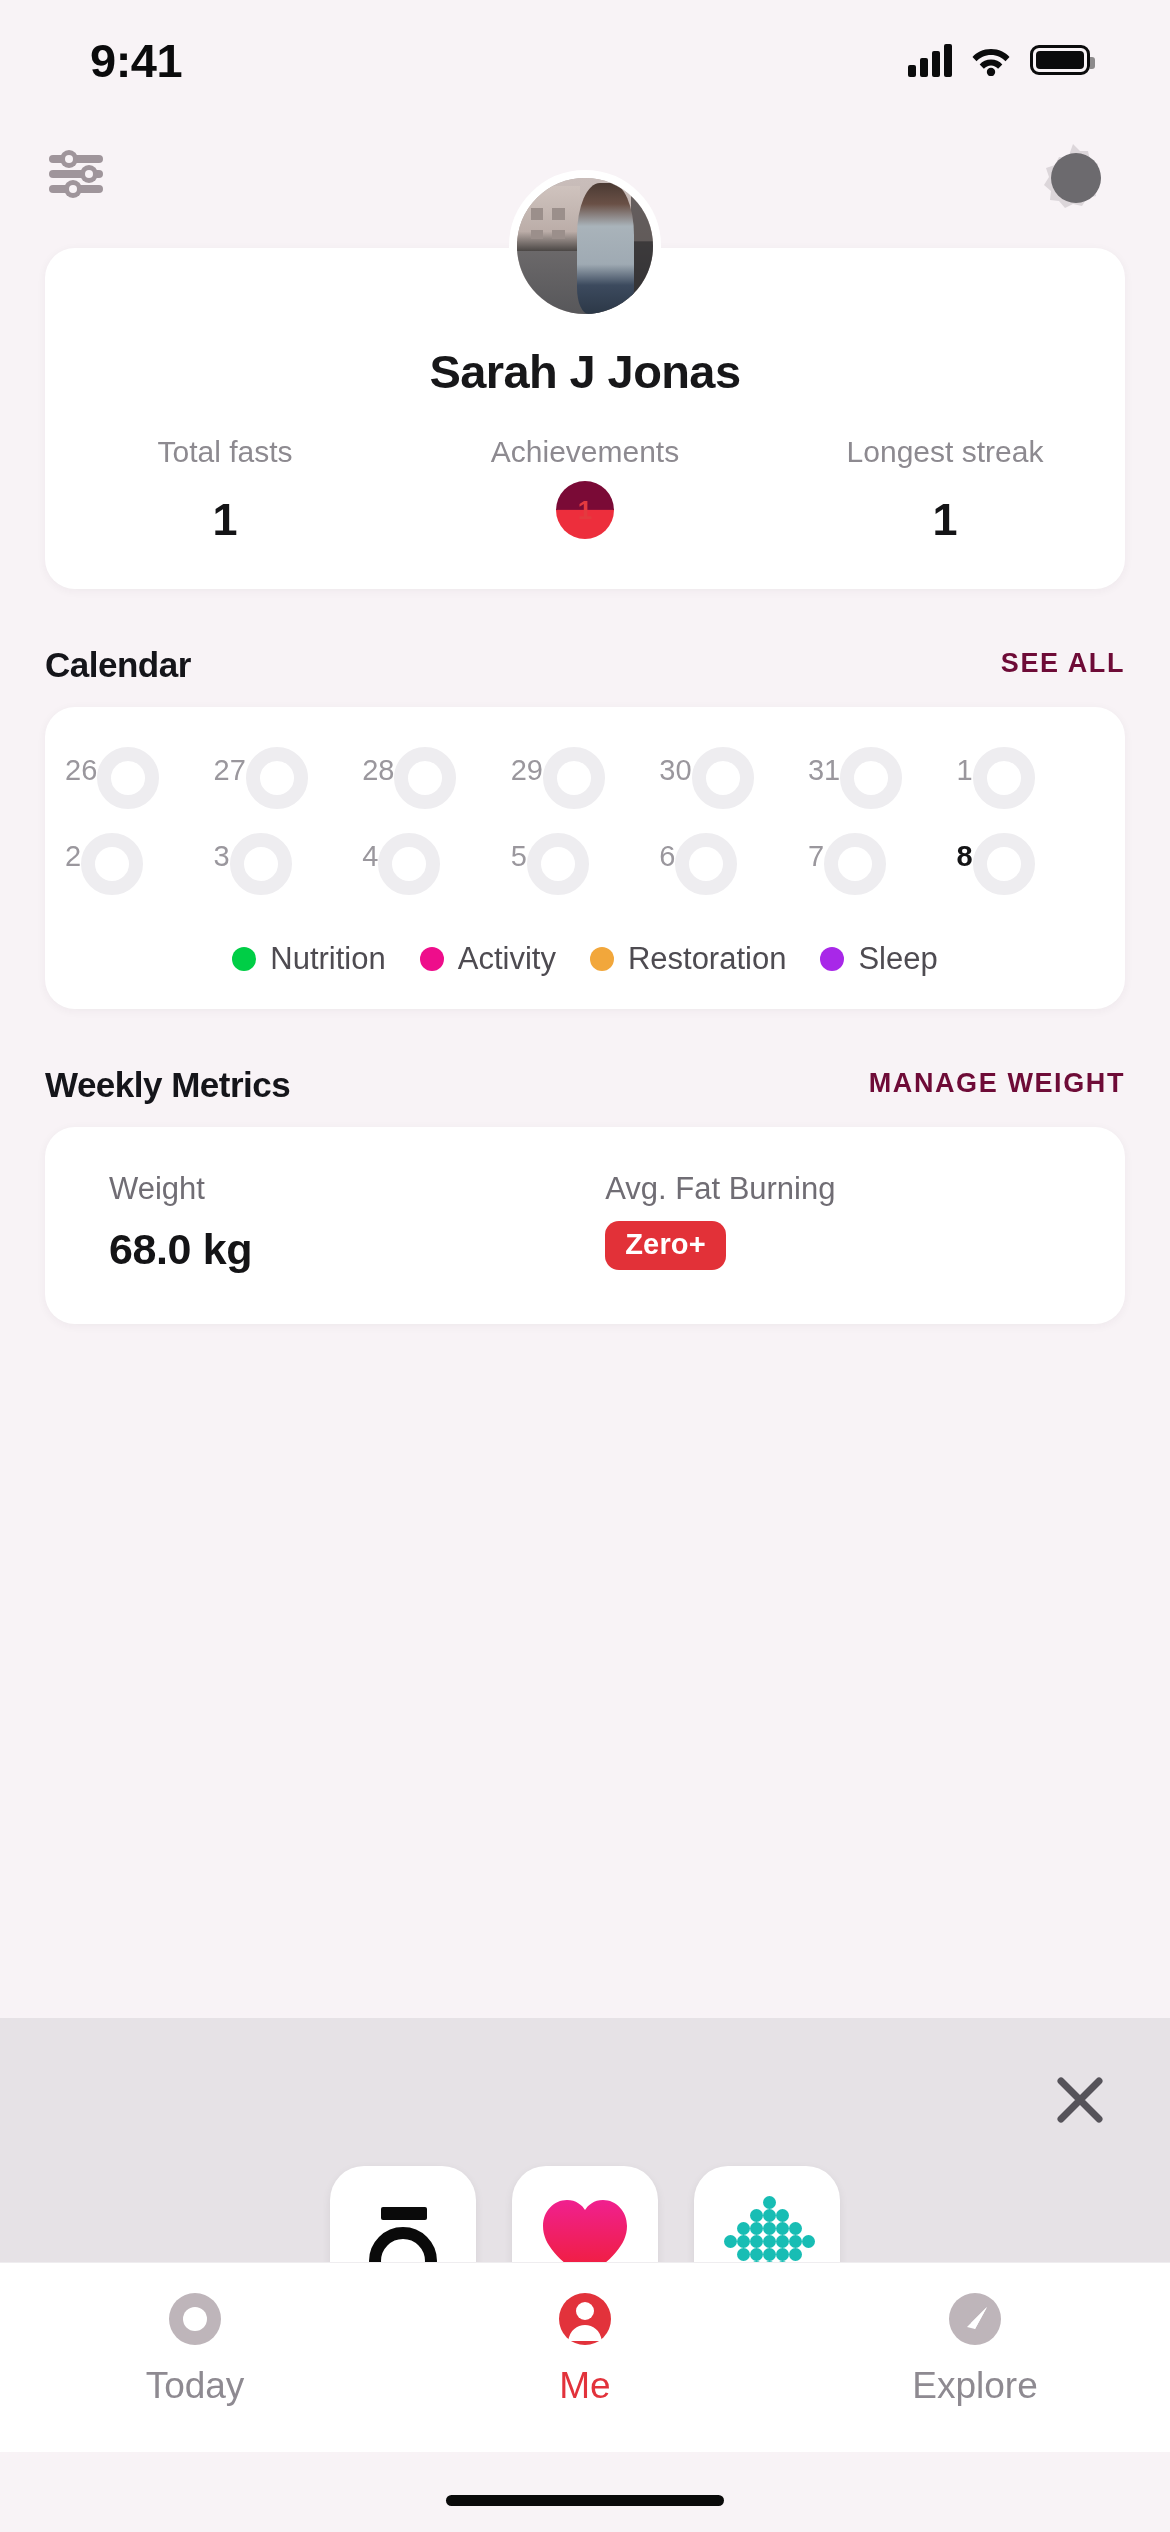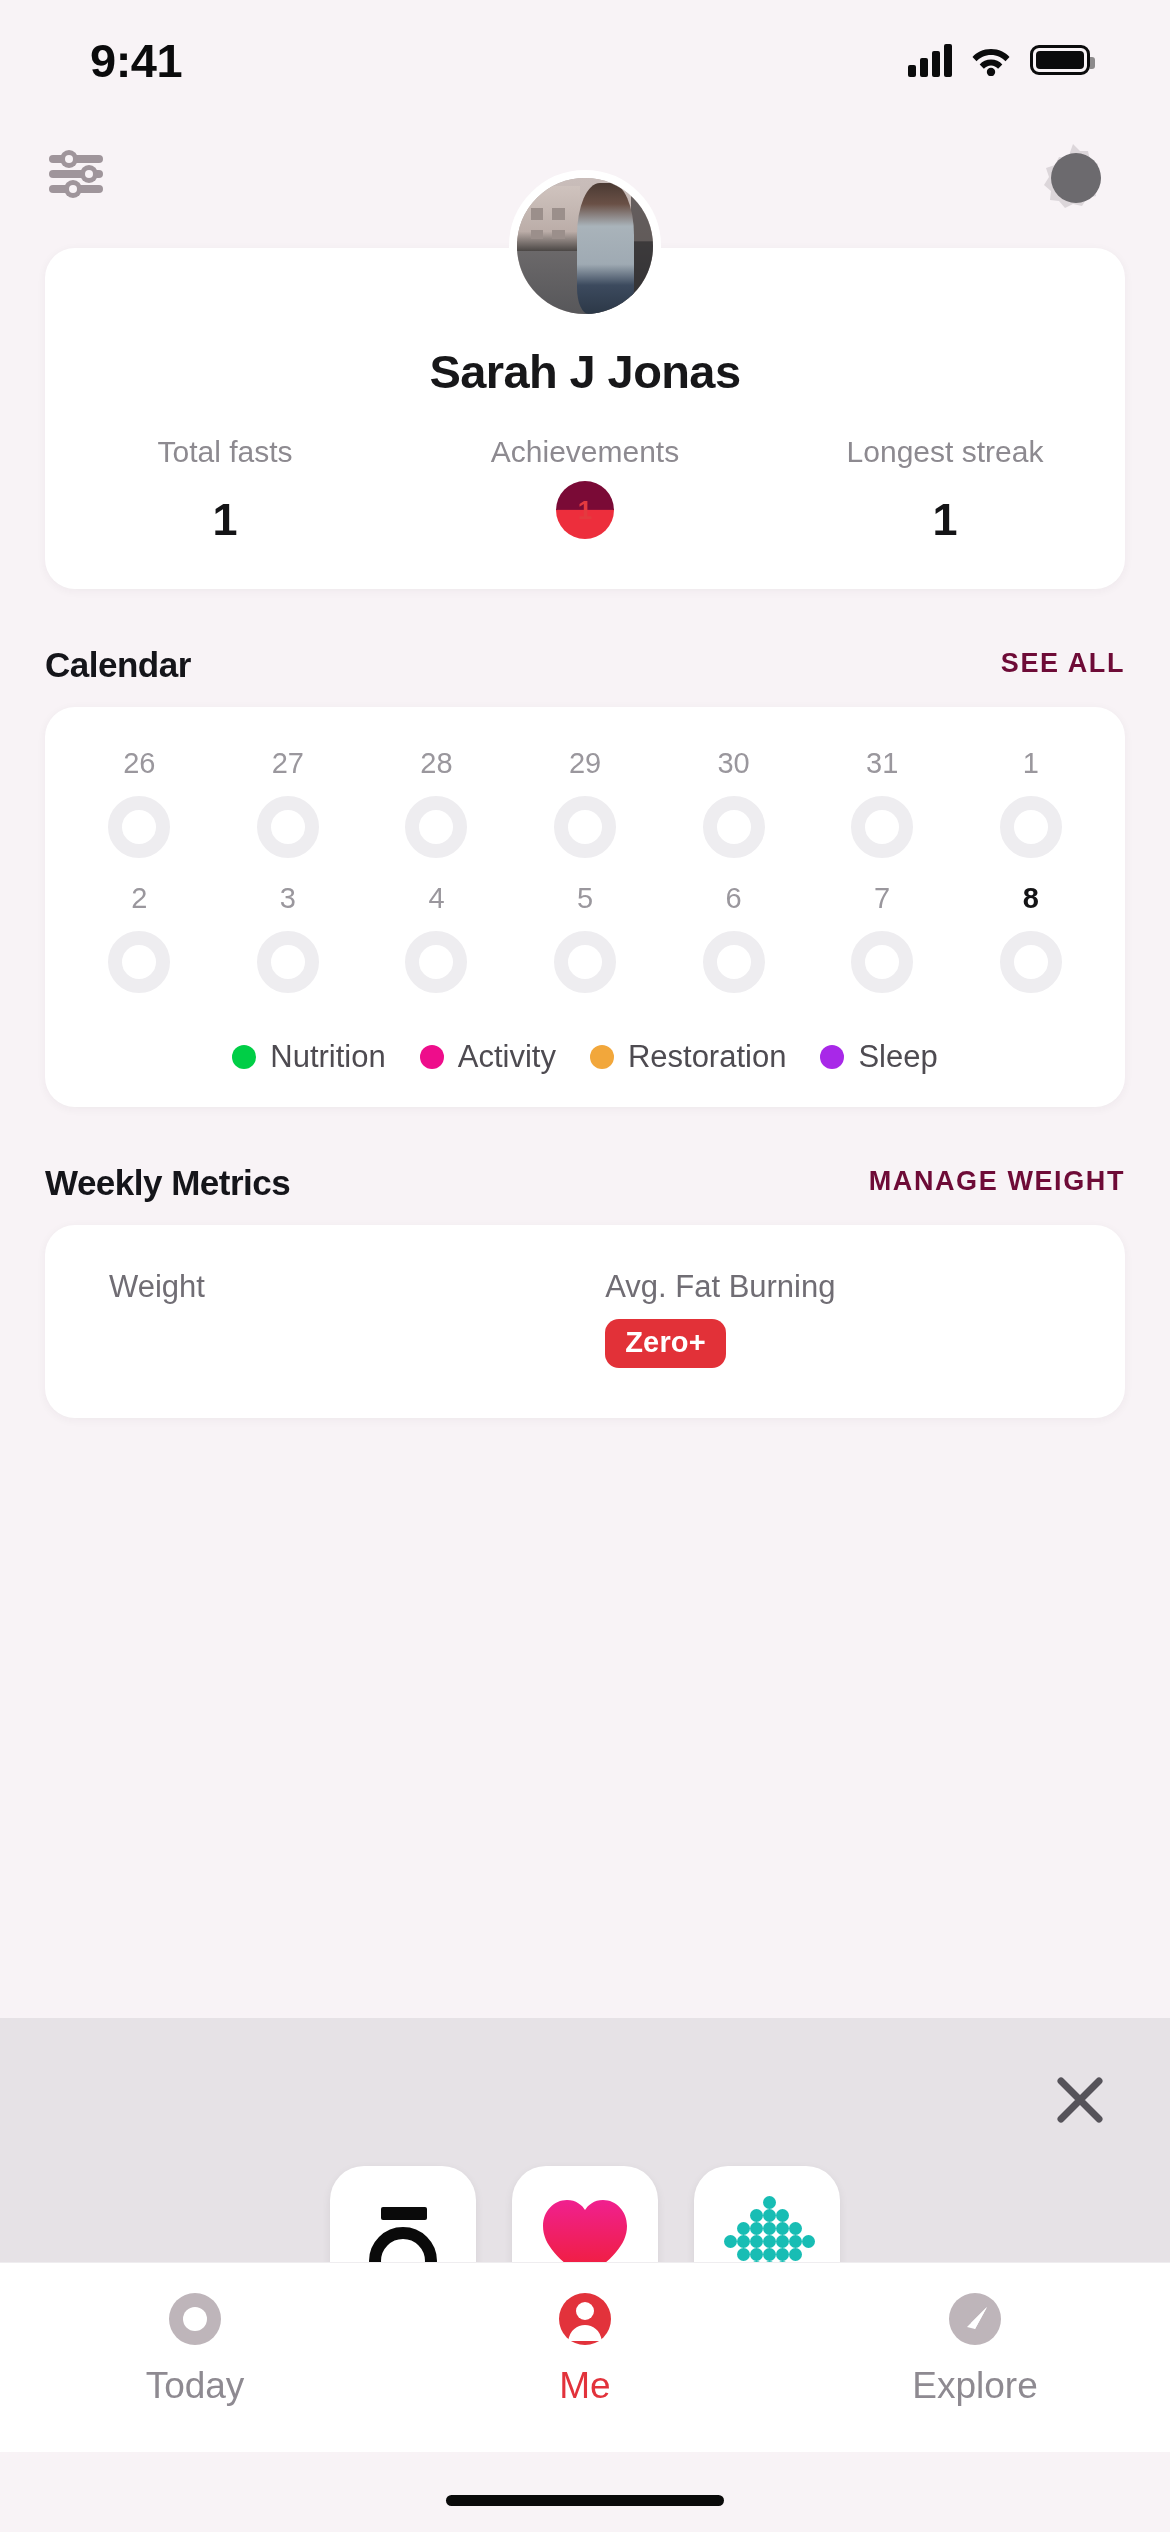--- a/index.html
+++ b/index.html
@@ -89,21 +89,21 @@
   }
   .sec-title{ font-size:35px; font-weight:700; color:#15151A; letter-spacing:-.5px; }
   .sec-action{
     font-size:27px; font-weight:700; color:#6E0B37;
     letter-spacing:1.6px; padding-bottom:6px;
   }
 
   
   .cal-card{ margin:0 45px; padding:40px 0 24px; }
   .cal-row{ display:flex; padding:0 20px; margin-bottom:24px; }
-  .cal-cell{ flex:1; display:flex; flex-direction:column; align-items:center; }
+  .cal-cell{ flex:1; display:flex; flex-direction:row; align-items:center; }
   .cal-num{ font-size:29px; color:#9A979D; font-weight:400; margin-bottom:16px; }
   .cal-num.today{ color:#141416; font-weight:700; }
   .cal-ring{
     width:62px; height:62px; border-radius:50%;
     border:14px solid #EEEDF0; background:#FFFFFF;
   }
   .legend{
     display:flex; align-items:center; justify-content:center;
     gap:0; padding:22px 0 8px;
   }
@@ -335,20 +335,21 @@
 </div>
 
 <div class="sec-head">
   <div class="sec-title">Weekly Metrics</div>
   <div class="sec-action">MANAGE WEIGHT</div>
 </div>
 <div class="card wm-card">
   <div class="wm-row" id="wm-row">
       <div class="wm-col">
         <div class="wm-label">Weight</div>
+        <div class="wm-value">68.0 kg</div>
       </div>
       <div class="wm-col">
         <div class="wm-label">Avg. Fat Burning</div>
         <div><span class="zero-badge" style="background: rgb(226, 49, 56);">Zero+</span></div>
       </div>
     </div>
 </div>
 
 <div class="sheet">
   <div class="sheet-close">

